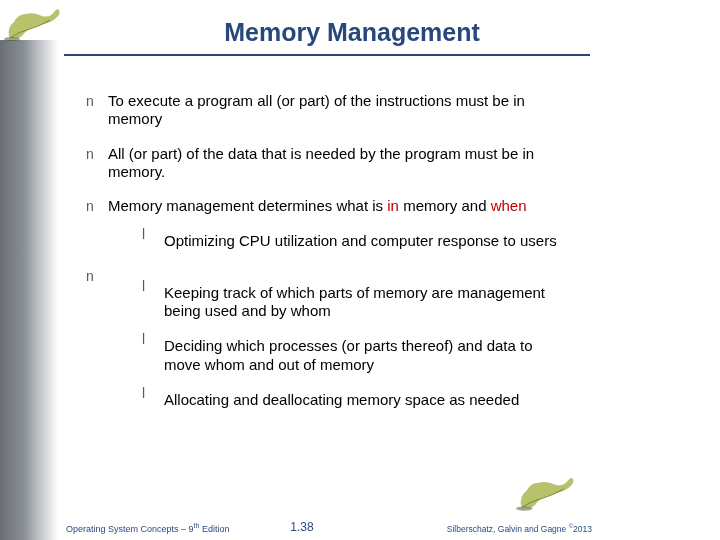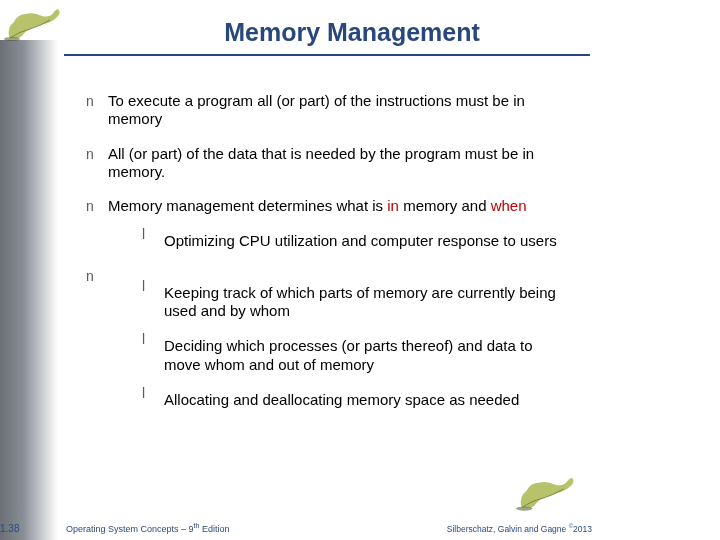--- a/index.html
+++ b/index.html
@@ -15,21 +15,21 @@
   .bl1 .bm { flex: 0 0 22px; color: #5a5a5a; font-family: Helvetica, Arial, sans-serif; font-size: 14px; padding-top: 1px; }
   .bl1 .bt { flex: 1; }
   .bl2 { display: flex; margin: 10px 0 0 34px; }
   .bl2 .bm { flex: 0 0 22px; color: #5a5a5a; font-family: Helvetica, Arial, sans-serif; font-size: 14px; padding-top: 1px; }
   .bl2 .bt { flex: 1; margin-top: 7px; }
   .red { color: #c00000; margin-top: 44px; }
   .dino-btm { position: absolute; right: 26px; bottom: 28px; width: 62px; height: 42px; }
   .footer { position: absolute; left: 0; right: 0; bottom: 6px; height: 18px; }
   .foot-left { position: absolute; left: 66px; bottom: 0; font-size: 9px; color: #2b4a80; }
   .foot-left sup { font-size: 7px; }
-  .foot-center { position: absolute; left: 0; right: 0; bottom: 0; text-align: left; font-size: 10px; color: #2b4a80; }
+  .foot-center { position: absolute; left: 0; right: 0; bottom: 0; text-align: center; font-size: 12px; color: #2b4a80; }
   .foot-right { position: absolute; right: 12px; bottom: 0; font-size: 8.5px; color: #2b4a80; }
   .foot-right sup { font-size: 6px; }
 </style>
 </head>
 <body>
 
 <div class="slide">
 
   <div class="sidebar"></div>
 
@@ -64,21 +64,21 @@
           <div class="bt">Optimizing CPU utilization and computer response to users</div>
         </div>
       </div>
     </div>
 
     <div class="bl1">
       <div class="bm">n</div>
       <div class="bt">
         <div class="bl2">
           <div class="bm">l</div>
-          <div class="bt">Keeping track of which parts of memory are currently being used and by whom</div>
+          <div class="bt">Keeping track of which parts of memory are management being used and by whom</div>
         </div>
         <div class="bl2">
           <div class="bm">l</div>
           <div class="bt">Deciding which processes (or parts thereof) and data to move whom and out of memory</div>
         </div>
         <div class="bl2">
           <div class="bm">l</div>
           <div class="bt">Allocating and deallocating memory space as needed</div>
         </div>
       </div>

